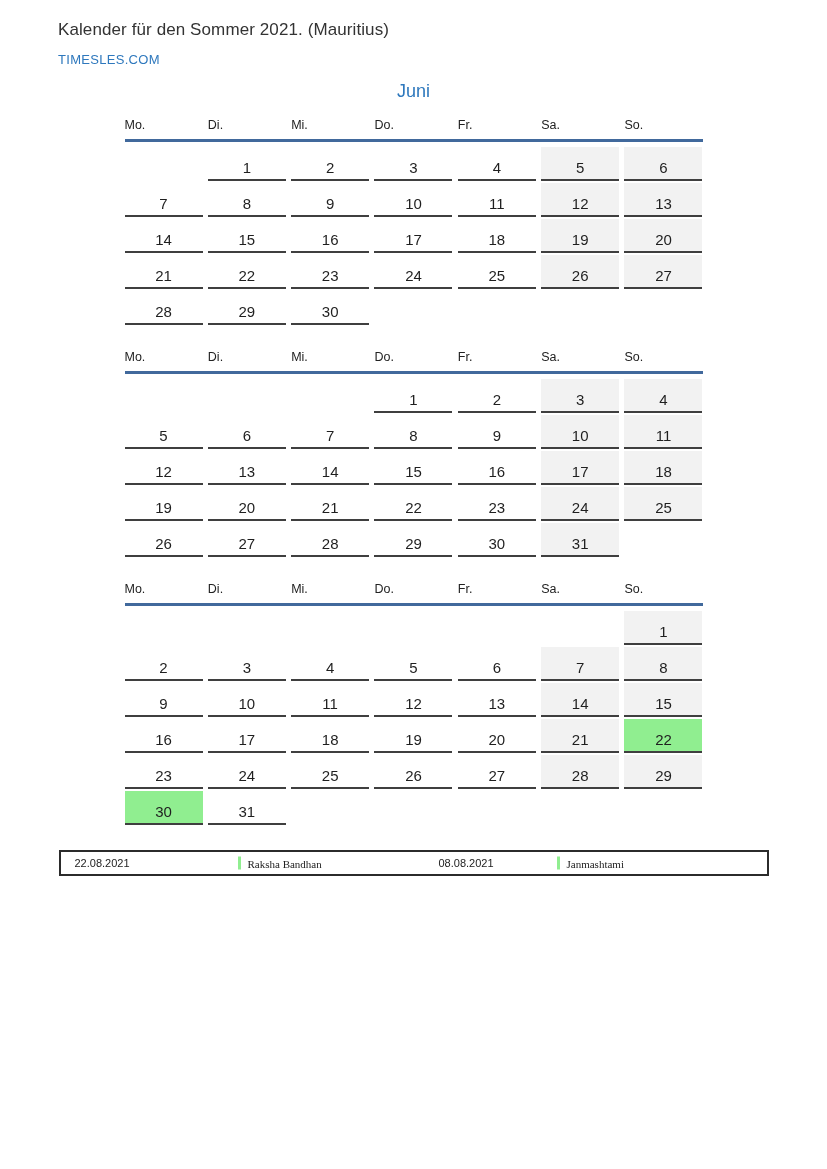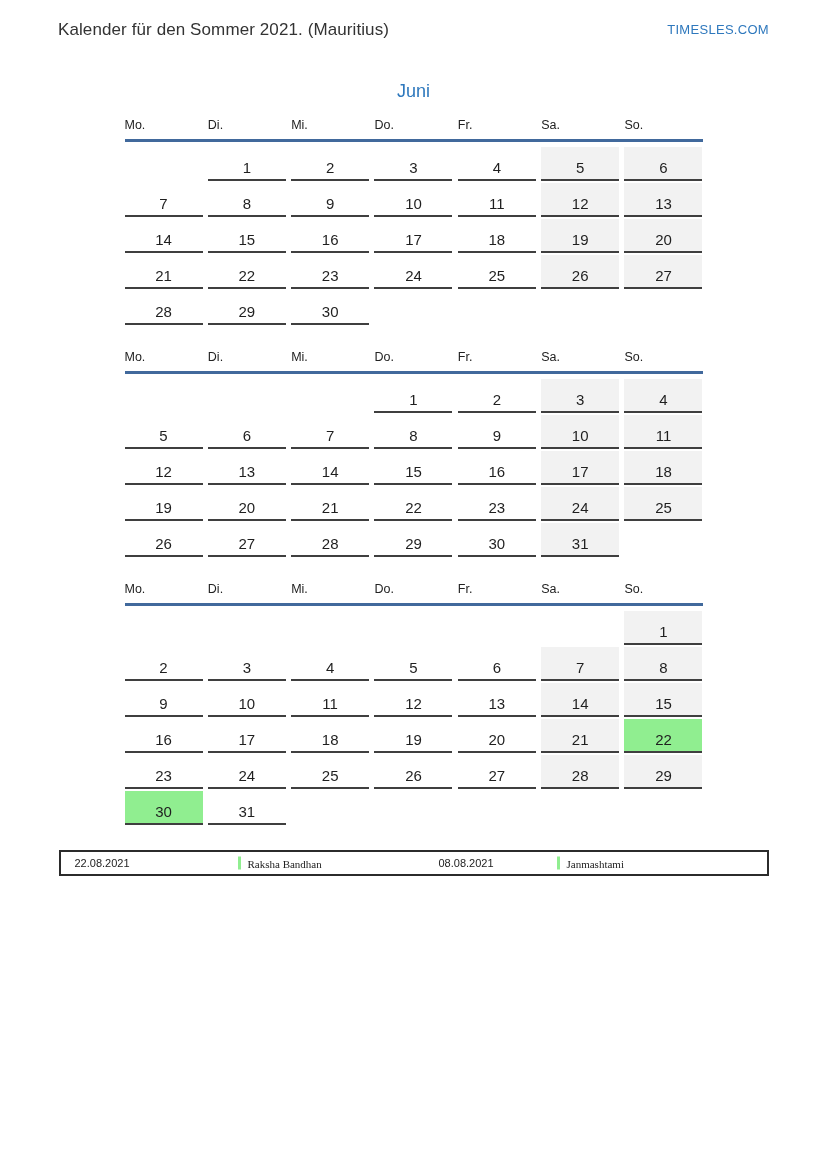--- a/index.html
+++ b/index.html
@@ -18,37 +18,38 @@
     position: relative;
     font-family: "Liberation Sans", sans-serif;
     color: var(--ink);
     overflow: hidden;
   }
   .page-header {
     padding: 20px 58px 0 58px;
     display: flex;
     justify-content: space-between;
     align-items: flex-start;
+    flex-direction: column;
   }
   .page-title {
     font-size: 17px;
     font-weight: normal;
     color: #333333;
     letter-spacing: 0.1px;
   }
   .brand-link {
     font-size: 13px;
     color: var(--accent);
     text-decoration: none;
-    margin-top: 2px;
+    margin-top: 12px;
     letter-spacing: 0.3px;
   }
   .months {
     width: 578px;
-    margin: 41px auto 0 auto;
+    margin: 14px auto 0 auto;
   }
   .month { margin-bottom: 25px; }
   .month-title {
     text-align: center;
     color: var(--accent);
     font-size: 18px;
     font-weight: normal;
     line-height: 21px;
     margin-bottom: 16px;
   }

